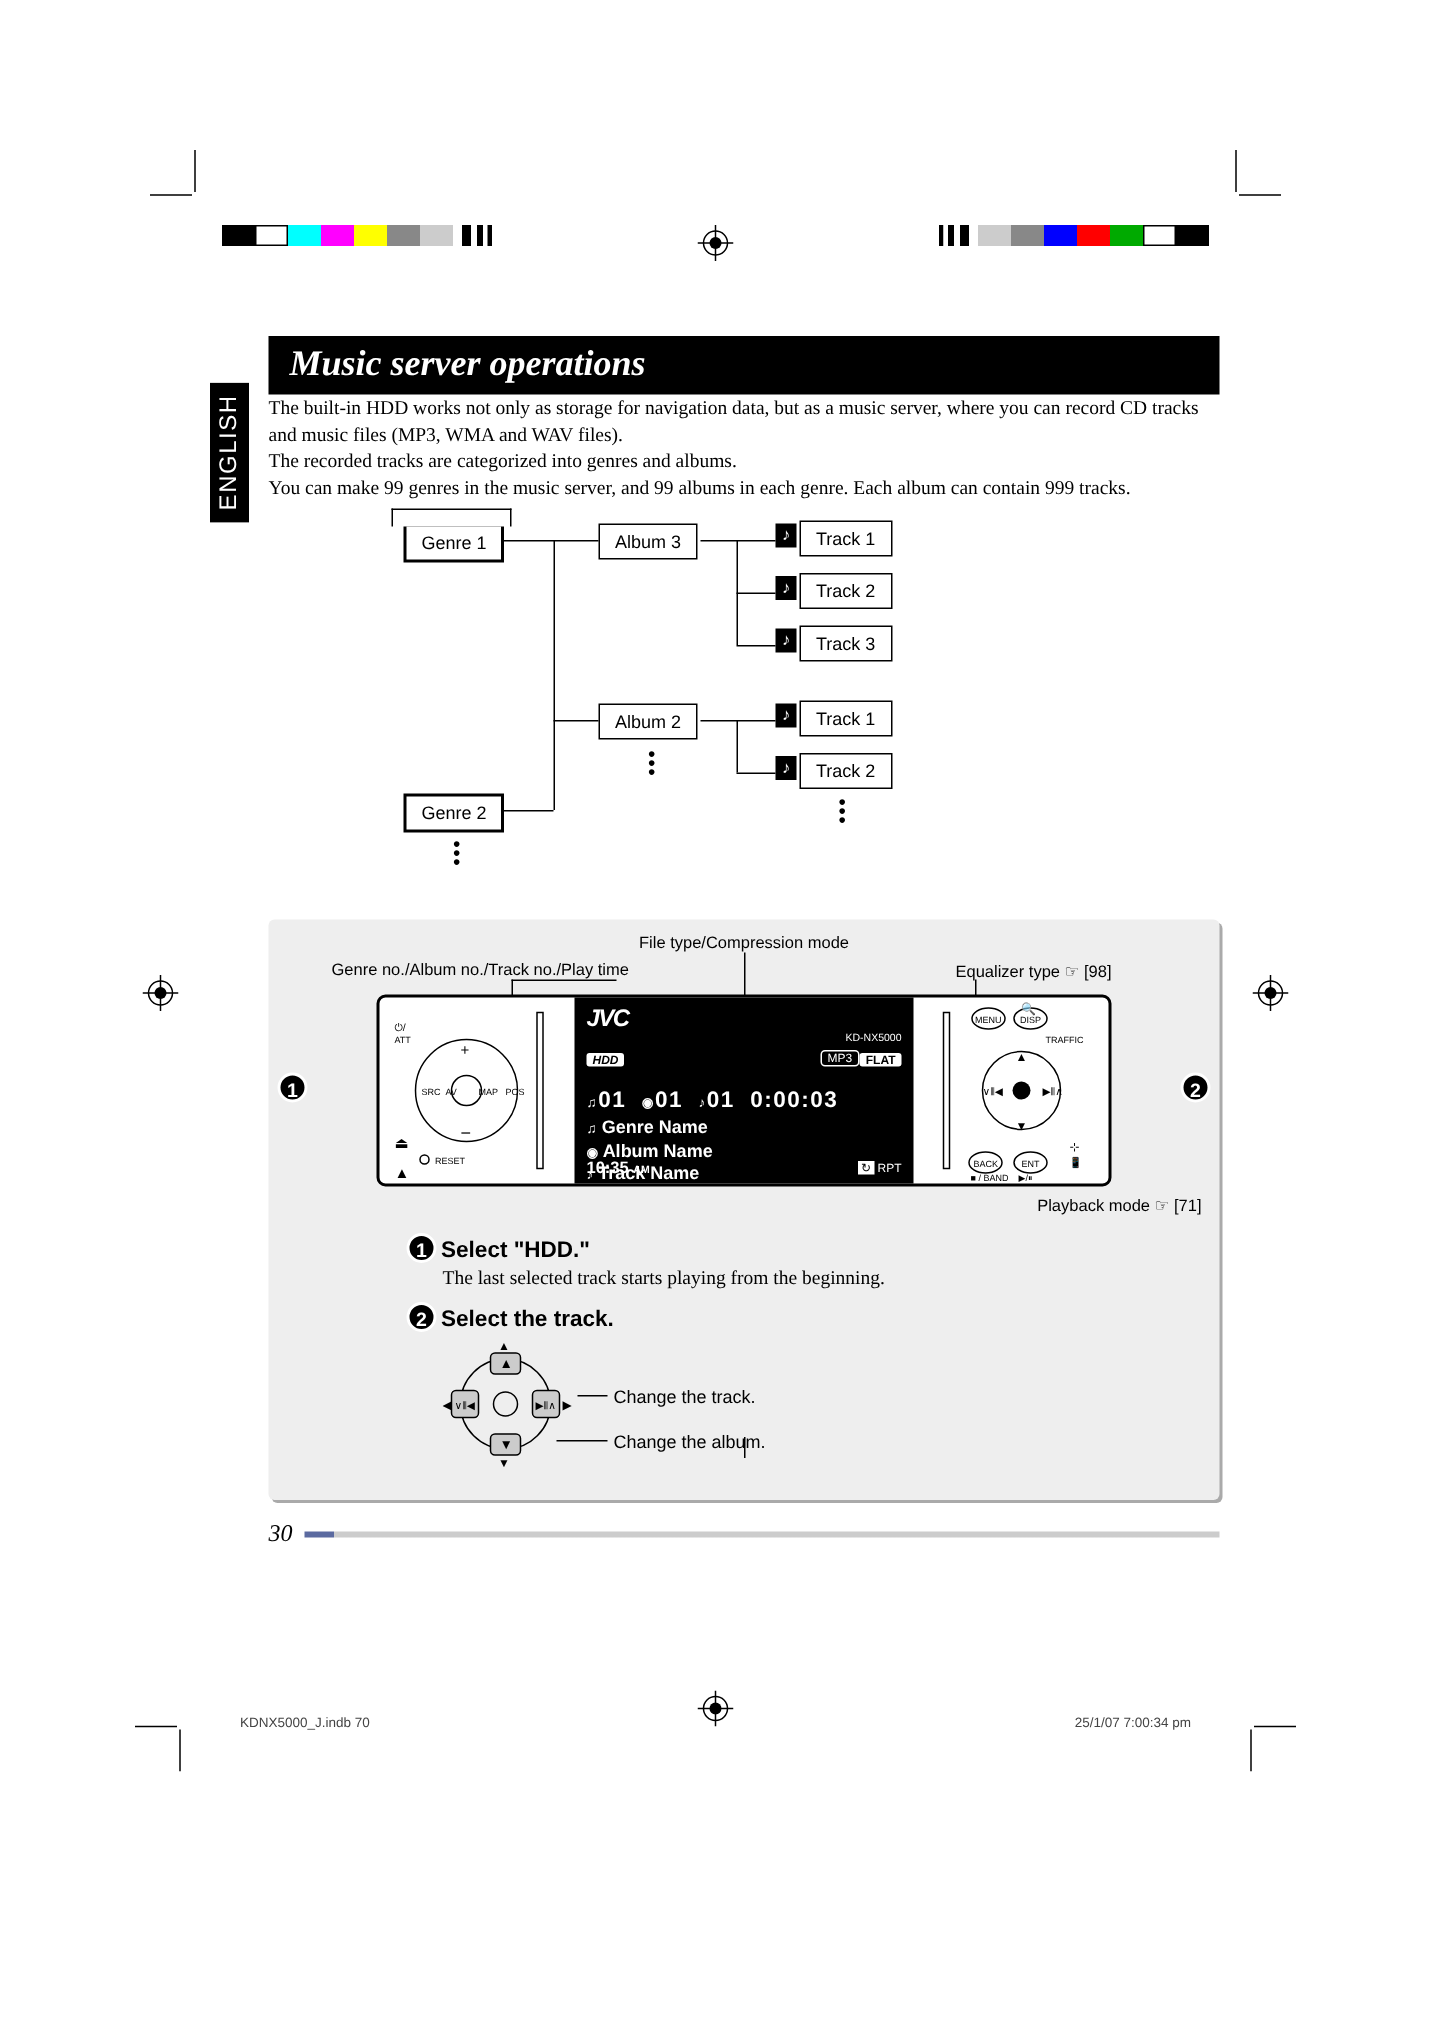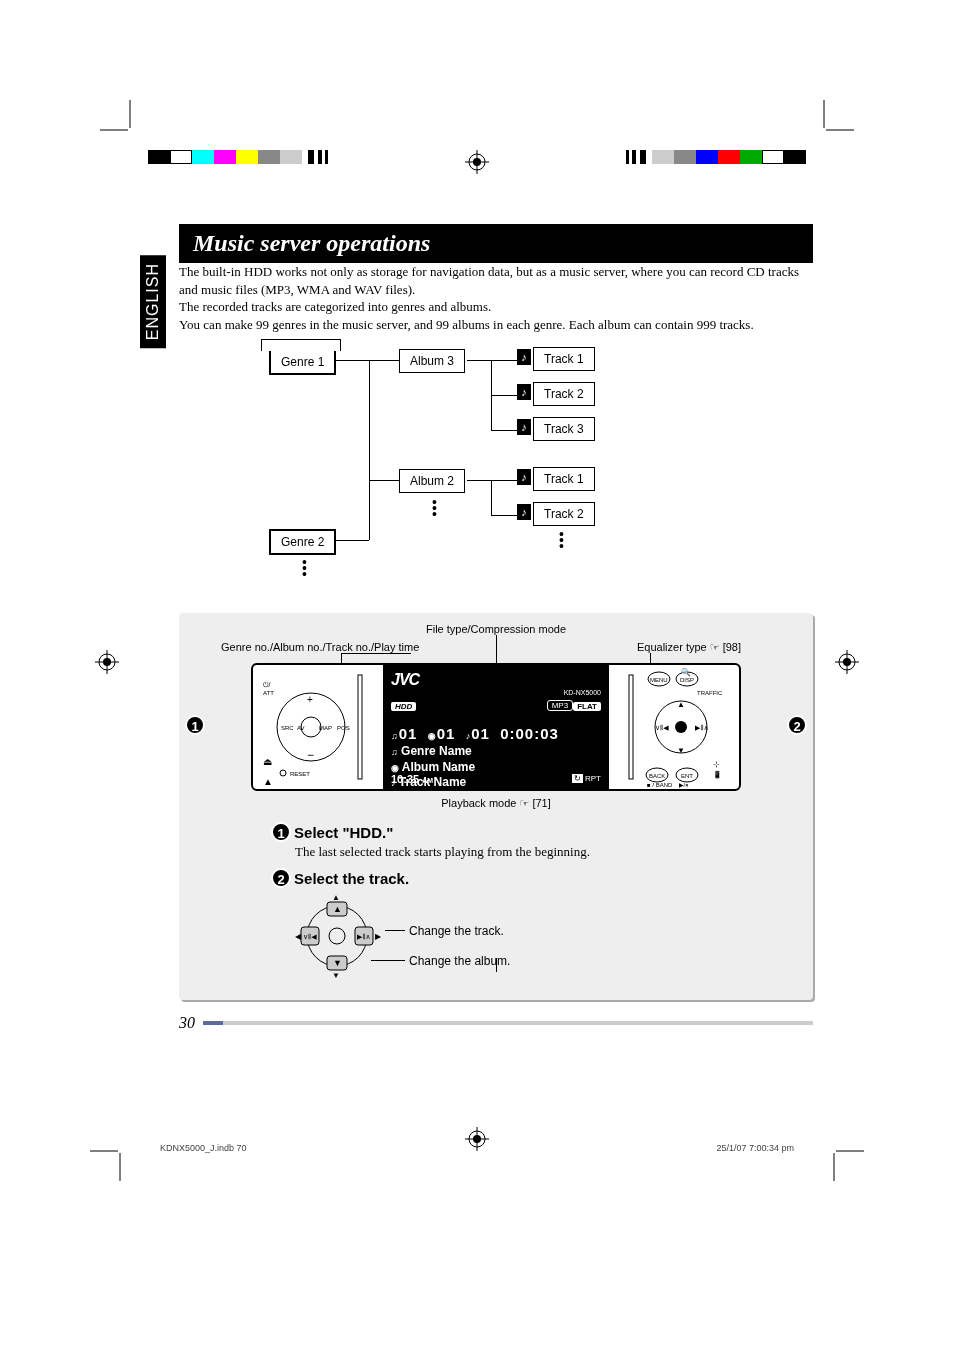--- a/index.html
+++ b/index.html
@@ -404,21 +404,21 @@
               <text x="72" y="113" font-size="6">ENT</text>
             <text x="38" y="122" font-size="6">■ / BAND</text>
             <text x="70" y="122" font-size="6">▶/⏸</text>
             <text x="104" y="102" font-size="8">⊹</text>
             <text x="104" y="112" font-size="7">📱</text>
           </svg>
         </div>
       </div>
     </div>
 
-    <div style="text-align:center; margin-top:6px; font-size:11px; font-style:italic;">
+    <div style="text-align:right; margin-top:6px; font-size:11px; font-style:italic;">
       <span style="font-style:normal;">Playback mode ☞ [71]</span>
     </div>
     <div class="thin-line" style="left:50%; bottom:28px; width:1px; height:14px;"></div>
 
     <div class="instructions">
       <div>
         <span class="circle-num">1</span>
         <span class="step-head">Select "HDD."</span>
       </div>
       <div class="step-body">The last selected track starts playing from the beginning.</div>

